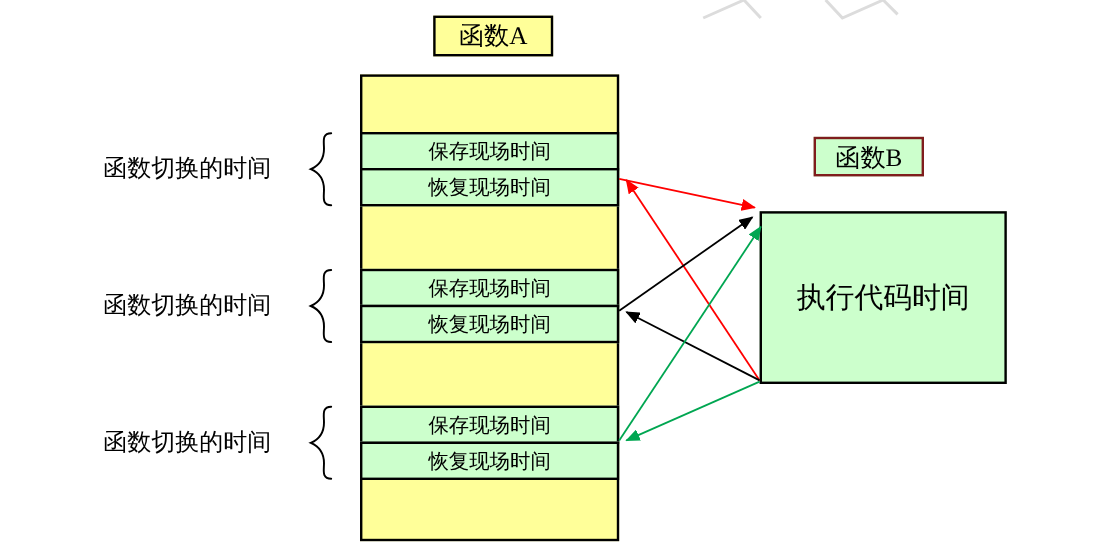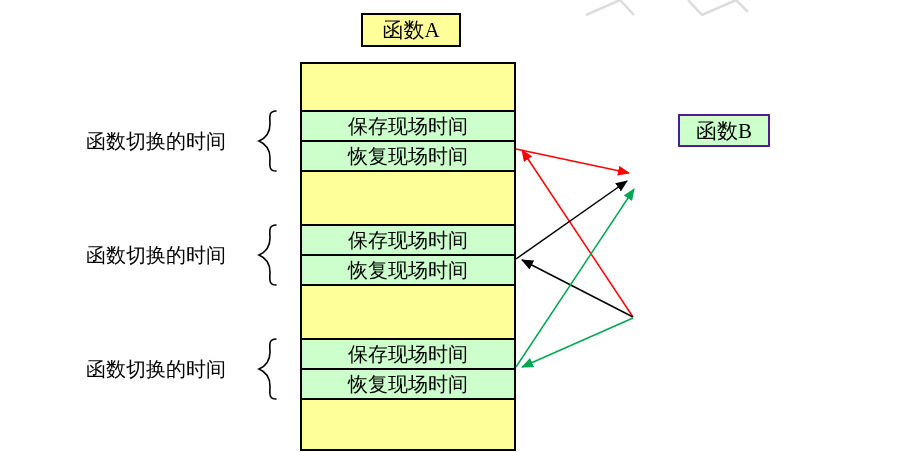--- a/index.html
+++ b/index.html
@@ -32,21 +32,21 @@
   .col-a {
     left: 300px; top: 62px; width: 216px; height: 389px;
     background: #FFFF99;
     border: 2px solid #000;
   }
 
   .green-row {
     left: 300px; width: 216px; height: 32px;
     background: #CCFFCC;
     border: 2px solid #000;
-    font-size: 20px;
+    font-size: 17px;
   }
 
   .switch-label {
     left: 60px; width: 192px; height: 26px;
     font-size: 20px;
     line-height: 26px;
     text-align: center;
     white-space: nowrap;
   }
 
@@ -56,21 +56,21 @@
   .brace path {
     stroke: #000;
     stroke-width: 1.6;
     fill: none;
     stroke-linecap: round;
   }
 
   .title-b {
     left: 678px; top: 114px; width: 92px; height: 33px;
     background: #CCFFCC;
-    border: 2px solid #4c1d95;
+    border: 2px solid #7f1d1d;
     font-size: 21px;
   }
 
   .body-b {
     left: 633px; top: 176px; width: 206px; height: 144px;
     background: #CCFFCC;
     border: 2px solid #000;
     font-size: 24px;
   }
 
@@ -121,20 +121,21 @@
   </svg>
   <svg class="abs brace" style="top:223px" viewBox="0 0 24 64">
     <path d="M21 2 C13 2, 15 9, 15 15 C15 23, 11 29, 4 32 C11 35, 15 41, 15 49 C15 55, 13 62, 21 62"></path>
   </svg>
   <svg class="abs brace" style="top:337px" viewBox="0 0 24 64">
     <path d="M21 2 C13 2, 15 9, 15 15 C15 23, 11 29, 4 32 C11 35, 15 41, 15 49 C15 55, 13 62, 21 62"></path>
   </svg>
 
   <div class="abs flexc title-b">函数B</div>
 
+  <div class="abs flexc body-b">执行代码时间</div>
 
   <svg class="overlay" width="919" height="452" viewBox="0 0 919 452">
     <defs>
       <marker id="head-red" markerUnits="userSpaceOnUse" markerWidth="13" markerHeight="10" refX="11" refY="5" orient="auto">
         <path d="M0,0 L12,5 L0,10 z" fill="#FF0000"></path>
       </marker>
       <marker id="head-black" markerUnits="userSpaceOnUse" markerWidth="13" markerHeight="10" refX="11" refY="5" orient="auto">
         <path d="M0,0 L12,5 L0,10 z" fill="#000000"></path>
       </marker>
       <marker id="head-green" markerUnits="userSpaceOnUse" markerWidth="13" markerHeight="10" refX="11" refY="5" orient="auto">

